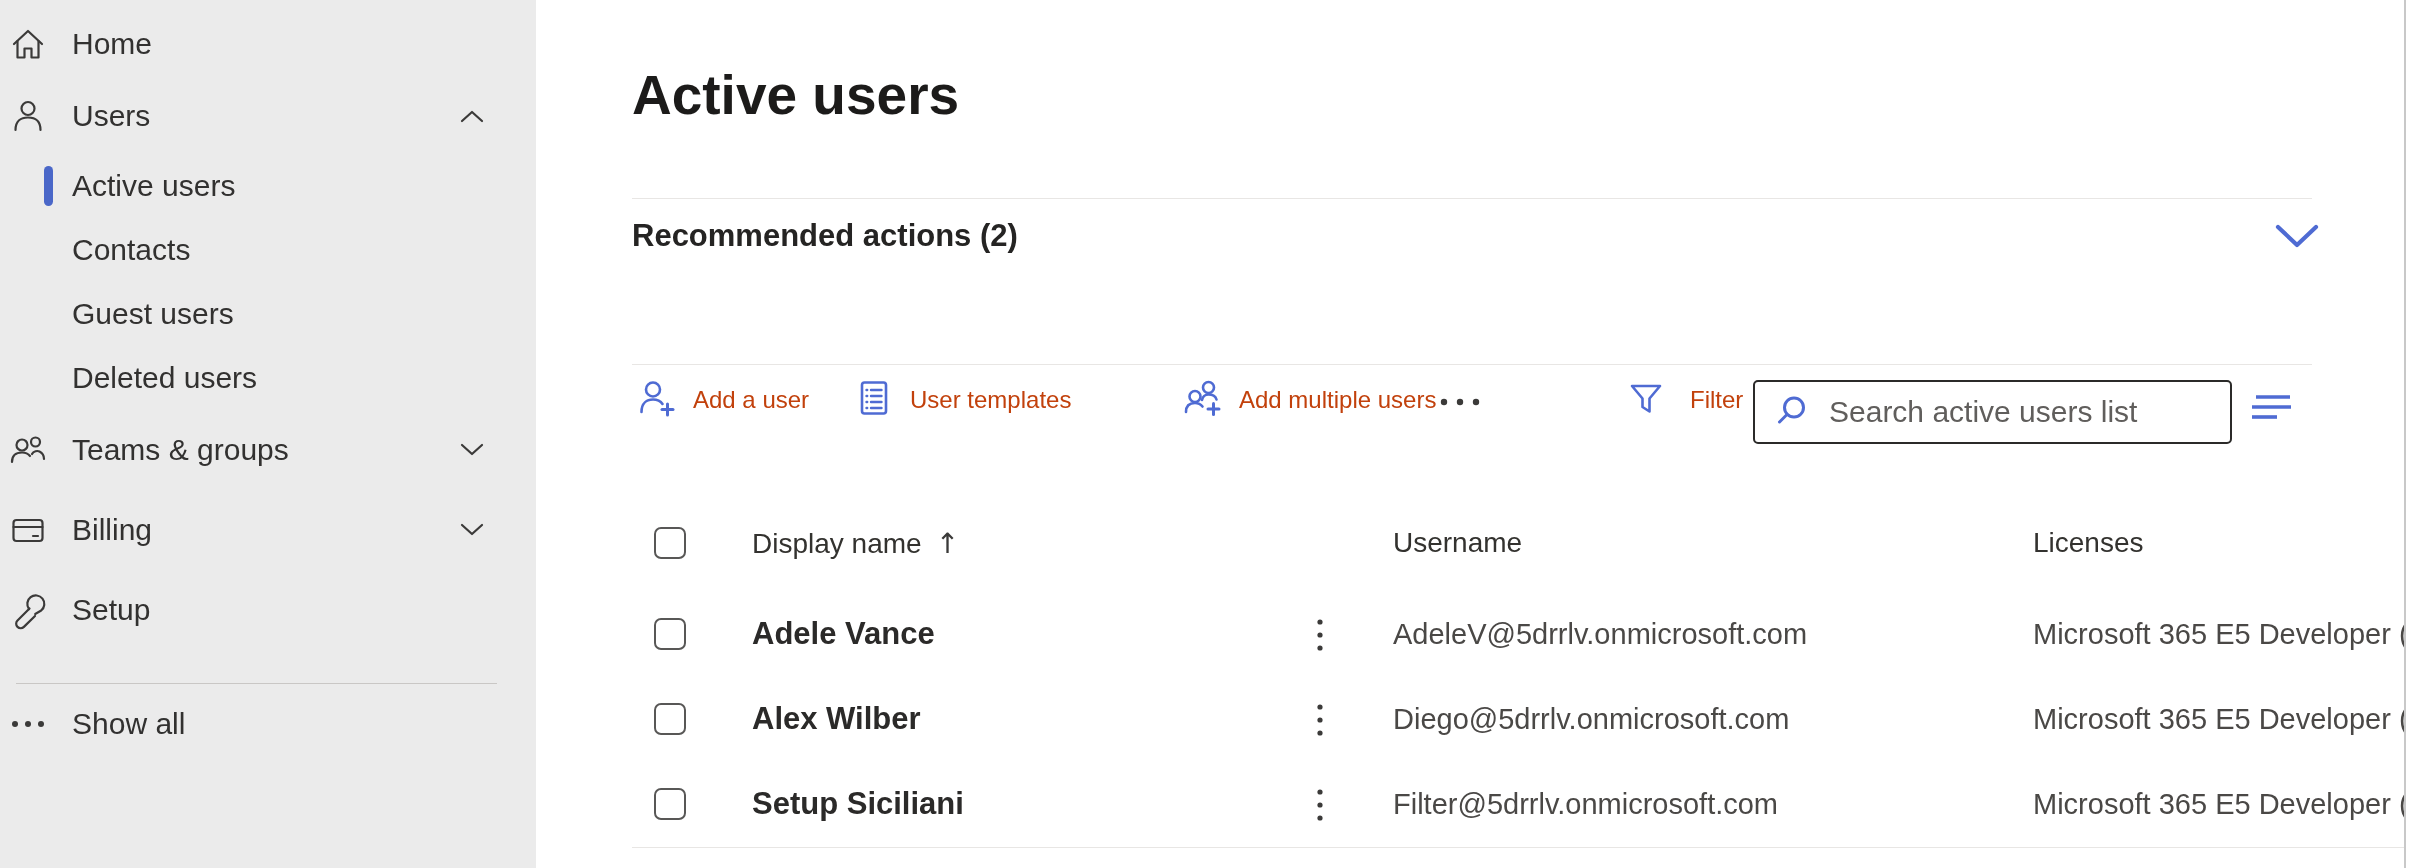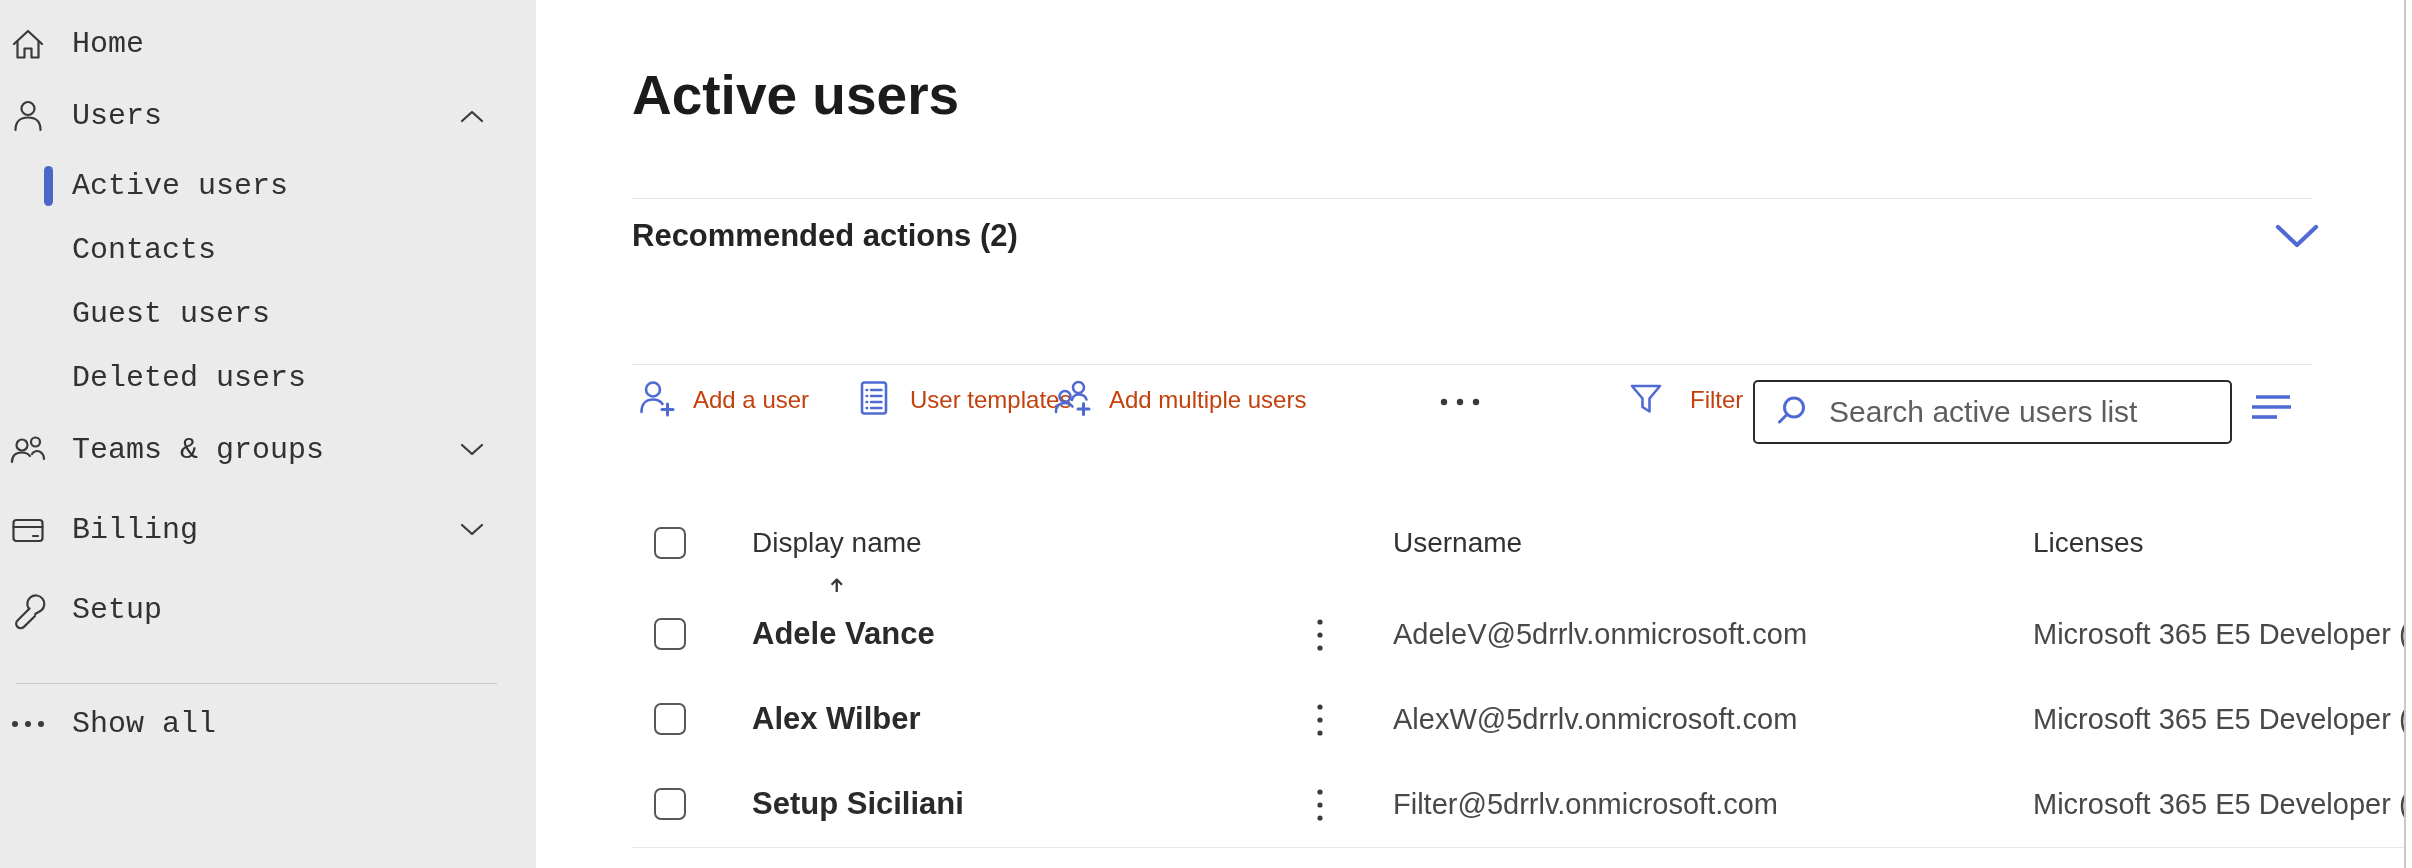--- a/index.html
+++ b/index.html
@@ -3,21 +3,21 @@
 <meta charset="utf-8">
 <style>
   html,body{margin:0;padding:0;background:#fff;}
   .screen{
     position:relative; width:2412px; height:868px; overflow:hidden;
     font-family:"Liberation Sans","DejaVu Sans",sans-serif;
     background:#ffffff; color:var(--text-primary,#323130);
   }
   
   .sidebar{position:absolute; left:0; top:0; width:536px; height:868px; background:var(--sidebar-background,#ebebeb);}
-  .side-item{position:absolute; left:0; width:448px; height:48px; display:flex; align-items:center; cursor:pointer;font-family:Liberation Mono, monospace;}
+  .side-item{position:absolute; left:0; width:448px; height:48px; display:flex; align-items:center; cursor:pointer;}
   .side-item .s-icon{position:absolute; left:8px; top:4px; width:40px; height:40px; display:flex; align-items:center; justify-content:center;}
   .side-item .s-label{position:absolute; left:72px; font-size:30px; color:var(--text-primary,#323130); white-space:nowrap;}
   .side-item .s-chevron{position:absolute; left:458px; top:16px;}
   .sel-bar{position:absolute; left:44px; top:4px; width:9px; height:40px; border-radius:5px; background:var(--selected-indicator,#4a67c8);}
   .side-divider{position:absolute; left:16px; top:683px; width:481px; height:1px; background:#c9c7c5;}
   svg.gray-stroke{stroke:#3b3a39; fill:none; stroke-width:2.2; stroke-linecap:round; stroke-linejoin:round;}
   svg.blue-stroke{stroke:var(--accent-blue,#4f6bd3); fill:none; stroke-width:2.6; stroke-linecap:round; stroke-linejoin:round;}
   
   .page-title{position:absolute; left:632px; top:26px; font-size:55px; font-weight:700; color:#1c1b1a; white-space:nowrap;}
   .divider{position:absolute; height:1px; background:var(--divider,#e8e6e4);}
@@ -38,21 +38,21 @@
     font-size:30px; color:#8b5cf6; margin-left:14px; width:390px;}
   .searchbox input::placeholder{color:#605e5c; opacity:1;}
   .sort-btn{position:absolute; left:2249px; top:392px; cursor:pointer;}
   
   .thead{position:absolute; left:632px; top:497px; width:1773px; height:95px; border-bottom:1px solid var(--divider,#e8e6e4);}
   .user-row{position:absolute; left:632px; width:1773px; height:85px; border-bottom:1px solid var(--divider,#e8e6e4); background:#fff;}
   .row1{top:592px;} .row2{top:677px;} .row3{top:762px;}
   .checkbox{position:absolute; left:22px; width:28px; height:28px; border:2.5px solid #585756; border-radius:7px; background:#fff; cursor:pointer;}
   .thead .checkbox{top:30px;} .user-row .checkbox{top:26px;}
   .th-text{position:absolute; font-size:28px; color:#33322f; white-space:nowrap;}
-  .th-name{left:120px; top:30px; display:flex; align-items:center; gap:14px;flex-direction:column;}
+  .th-name{left:120px; top:30px; display:flex; align-items:center; gap:14px;}
   .sort-arrow{font-size:28px; color:#3b3a39; font-family:"DejaVu Sans",sans-serif;}
   .th-user{left:761px; top:30px;}
   .th-lic{left:1401px; top:30px;}
   .cell-name{position:absolute; left:120px; top:24px; font-size:31px; font-weight:700; color:#2b2a29; white-space:nowrap; cursor:pointer;}
   .kebab{position:absolute; left:672px; top:20px; width:32px; height:46px; display:flex; align-items:center; justify-content:center; cursor:pointer;}
   .cell-user{position:absolute; left:761px; top:26px; font-size:29px; color:#4a4846; white-space:nowrap;}
   .cell-lic{position:absolute; left:1401px; top:26px; right:0; overflow:hidden; font-size:29px; color:#4a4846; white-space:nowrap;}
   .right-line{position:absolute; left:2404px; top:0; width:2px; height:868px; background:var(--edge-line,#c8c8c8);}
 </style>
 </head>
@@ -202,21 +202,21 @@
             <line x1="13.5" y1="13" x2="14.2" y2="13"></line>
             <line x1="13.5" y1="19" x2="14.2" y2="19"></line>
             <line x1="13.5" y1="25" x2="14.2" y2="25"></line>
             <line x1="13.5" y1="31" x2="14.2" y2="31"></line>
           </g>
         </svg>
     </span>
     <span class="tb-label">User templates</span>
   </div>
 
-  <div class="tb-btn" style="left:1052px">
+  <div class="tb-btn" style="left:1182px">
     <span>
       <svg class="blue-stroke" width="42" height="42" viewBox="0 0 42 42">
           <circle cx="26.5" cy="10.5" r="5.5"></circle>
           <path d="M20 23 C21 18.5 24 17.5 26.5 17.5 C30 17.5 33.5 19 34.5 22.5"></path>
           <circle cx="13" cy="19.5" r="5.5"></circle>
           <path d="M4 35 C4 27.5 8.5 26 13 26 C16 26 18.5 27 20.5 29.5"></path>
           <g stroke-width="3">
             <line x1="31.5" y1="26.5" x2="31.5" y2="37.5"></line>
             <line x1="26" y1="32" x2="37" y2="32"></line>
           </g>
@@ -293,21 +293,21 @@
     <span class="cell-name">Alex Wilber</span>
     <span class="kebab">
       <svg width="8" height="42" viewBox="0 0 8 42">
           <g fill="#3b3a39">
             <circle cx="4" cy="8" r="2.6"></circle>
             <circle cx="4" cy="21" r="2.6"></circle>
             <circle cx="4" cy="34" r="2.6"></circle>
           </g>
         </svg>
     </span>
-    <span class="cell-user">AlexW@5drrlv.onmicrosoft.com</span>
+    <span class="cell-user">Diego@5drrlv.onmicrosoft.com</span>
     <span class="cell-lic">Microsoft 365 E5 Developer (withou</span>
   </div>
 
   <div class="user-row row3">
     <span class="checkbox"></span>
     <span class="cell-name">Setup Siciliani</span>
     <span class="kebab">
       <svg width="8" height="42" viewBox="0 0 8 42">
           <g fill="#3b3a39">
             <circle cx="4" cy="8" r="2.6"></circle>

